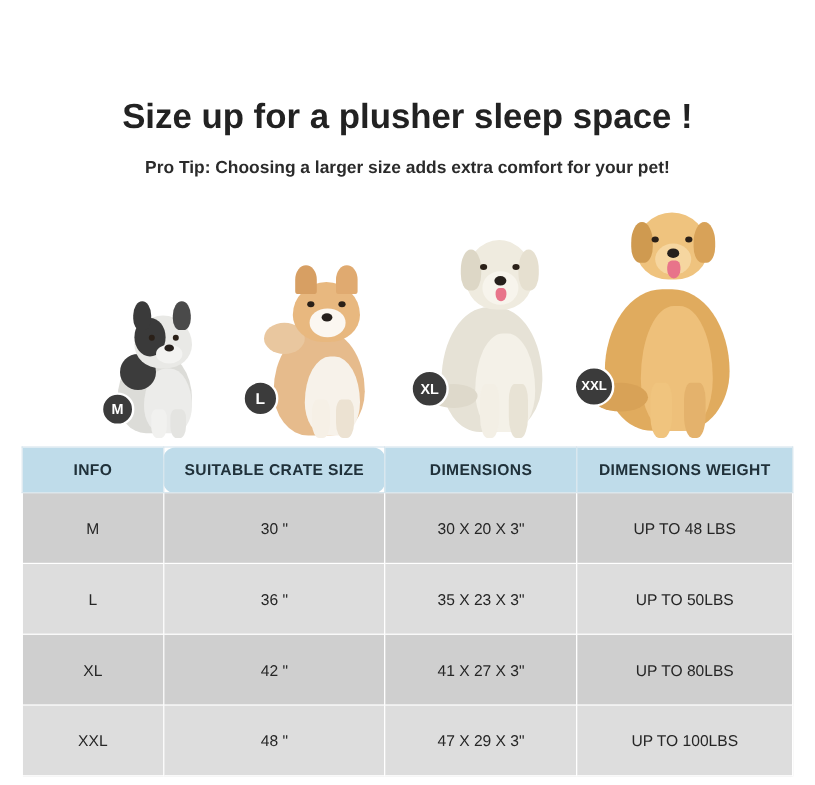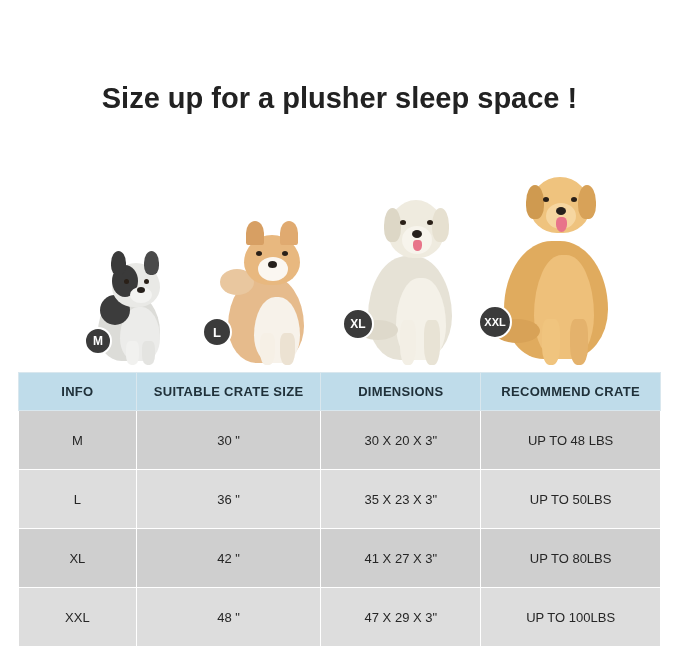--- a/index.html
+++ b/index.html
@@ -147,41 +147,42 @@
     background: #bfdcea;
     color: #20313a;
     font-weight: bold;
     font-size: 13px;
     height: 38px;
     text-align: center;
     border: 1px solid #d9e7ee;
     letter-spacing: 0.3px;
   }
   .table th.size-col { width: 118px; }
-  .table th.crate-col { width: 185px; }
+  .table th.crate-col { width: 185px; border-radius: 10px; }
   .table th.dim-col { width: 160px; }
   .table th.weight-col { width: 180px; }
   .table td {
     height: 59px;
     text-align: center;
     border: 1px solid #ffffff;
     color: #262626;
     font-size: 13px;
   }
   .table tr.odd td { background: #cfcfcf; }
   .table tr.even td { background: #dddddd; }
 </style>
 </head>
 <body>
 
 <div class="page">
 
 
   <div class="headline-wrap">
     <div class="headline">Size up for a plusher sleep space !</div>
+    <div class="subhead">Pro Tip: Choosing a larger size adds extra comfort for your pet!</div>
   </div>
 
   <div class="dogs-row">
 
     <div class="dog-cell" style="left:76px; width:120px; height:120px;">
       <div class="dog-art" style="width:120px;height:120px;">
 
         <div class="body-shape" style="left:22px; top:48px; width:62px; height:68px; background:#dcdcd8;"></div>
 
         <div class="body-shape" style="left:44px; top:62px; width:40px; height:54px; background:#ececea;"></div>
@@ -272,21 +273,21 @@
     </div>
 
   </div>
 
   <table class="table">
     <thead>
       <tr>
         <th class="size-col">INFO</th>
         <th class="crate-col">SUITABLE CRATE SIZE</th>
         <th class="dim-col">DIMENSIONS</th>
-        <th class="weight-col">RECOMMEND CRATE</th>
+        <th class="weight-col">DIMENSIONS WEIGHT</th>
       </tr>
     </thead>
     <tbody>
       <tr class="odd">
         <td>M</td>
         <td>30 "</td>
         <td>30 X 20 X 3"</td>
         <td>UP TO 48 LBS</td>
       </tr>
       <tr class="even">

